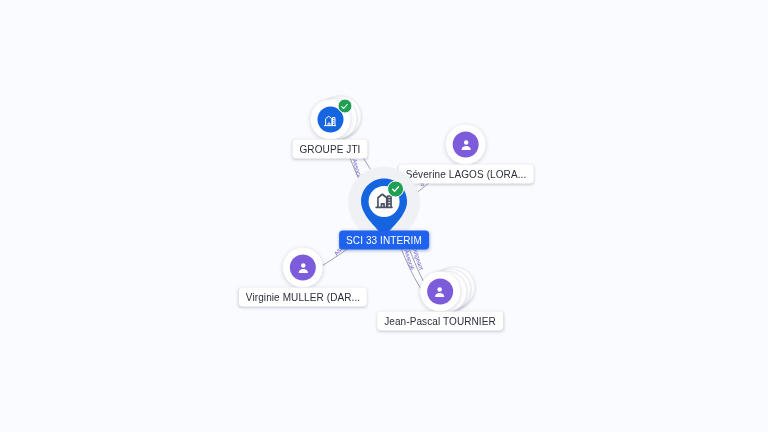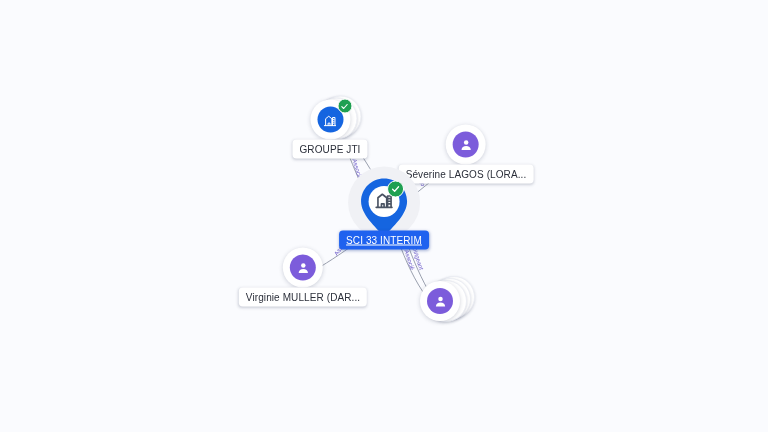--- a/index.html
+++ b/index.html
@@ -146,21 +146,20 @@
     z-index: 5;
   }
   #node-center .badge-check {
     right: 6px;
     top: 4px;
     width: 15px;
     height: 15px;
   }
   #node-center .pill {
     margin-top: -8px;
-    text-decoration: underline;
   }
 
   
   .edge-label {
     position: absolute;
     font-size: 6px;
     line-height: 7px;
     color: #6a58c8;
     font-family: "Liberation Sans", sans-serif;
     white-space: nowrap;
@@ -259,20 +258,21 @@
       <div class="stack" style="width:40px;height:40px;left:5px;top:-1px;"></div>
       <div class="chip">
         <div class="disc person">
           <svg width="15" height="15" viewBox="0 0 24 24">
             <circle cx="12" cy="8" r="3.6" fill="#ffffff"></circle>
             <path d="M4.6 20c0-4.1 3.3-6.4 7.4-6.4s7.4 2.3 7.4 6.4z" fill="#ffffff"></path>
           </svg>
         </div>
       </div>
     </div>
+    <div class="pill plain">Jean-Pascal TOURNIER</div>
   </div>
 
   <div class="node" id="node-center" style="left:384px; top:213px;">
     <div class="halo"></div>
     <div class="pin-wrap">
       <svg class="pin-svg" width="52" height="62" viewBox="0 0 52 62">
         <path d="M26 2 C13.3 2 3 12.3 3 25 C3 38 17 50 26 60 C35 50 49 38 49 25 C49 12.3 38.7 2 26 2 Z" fill="#1565e0"></path>
         <circle cx="26" cy="25" r="15.5" fill="#ffffff"></circle>
       </svg>
       <div class="pin-icon">

